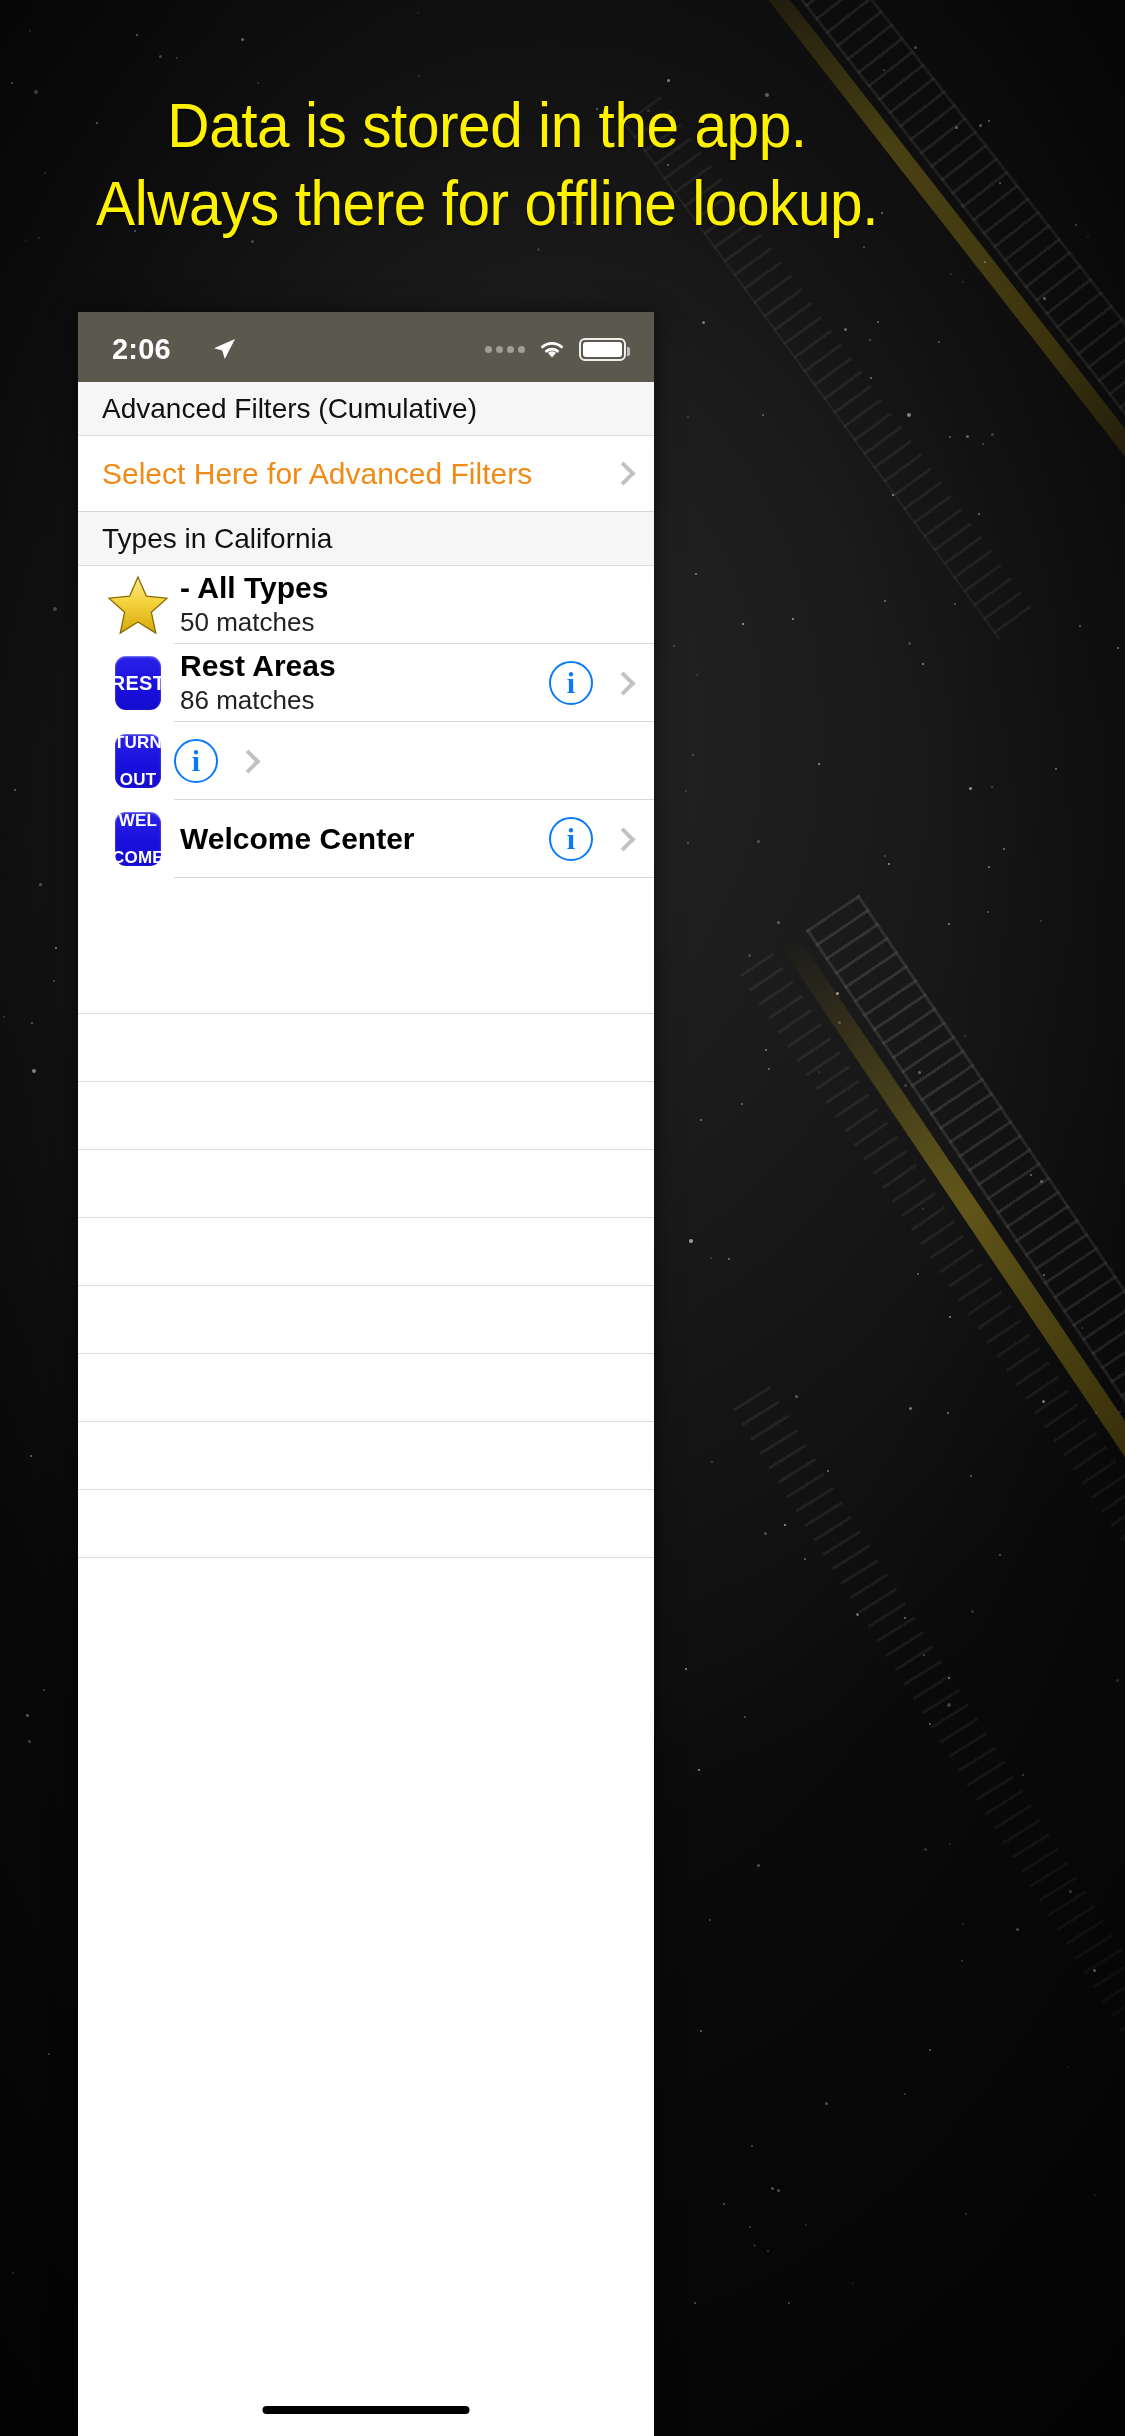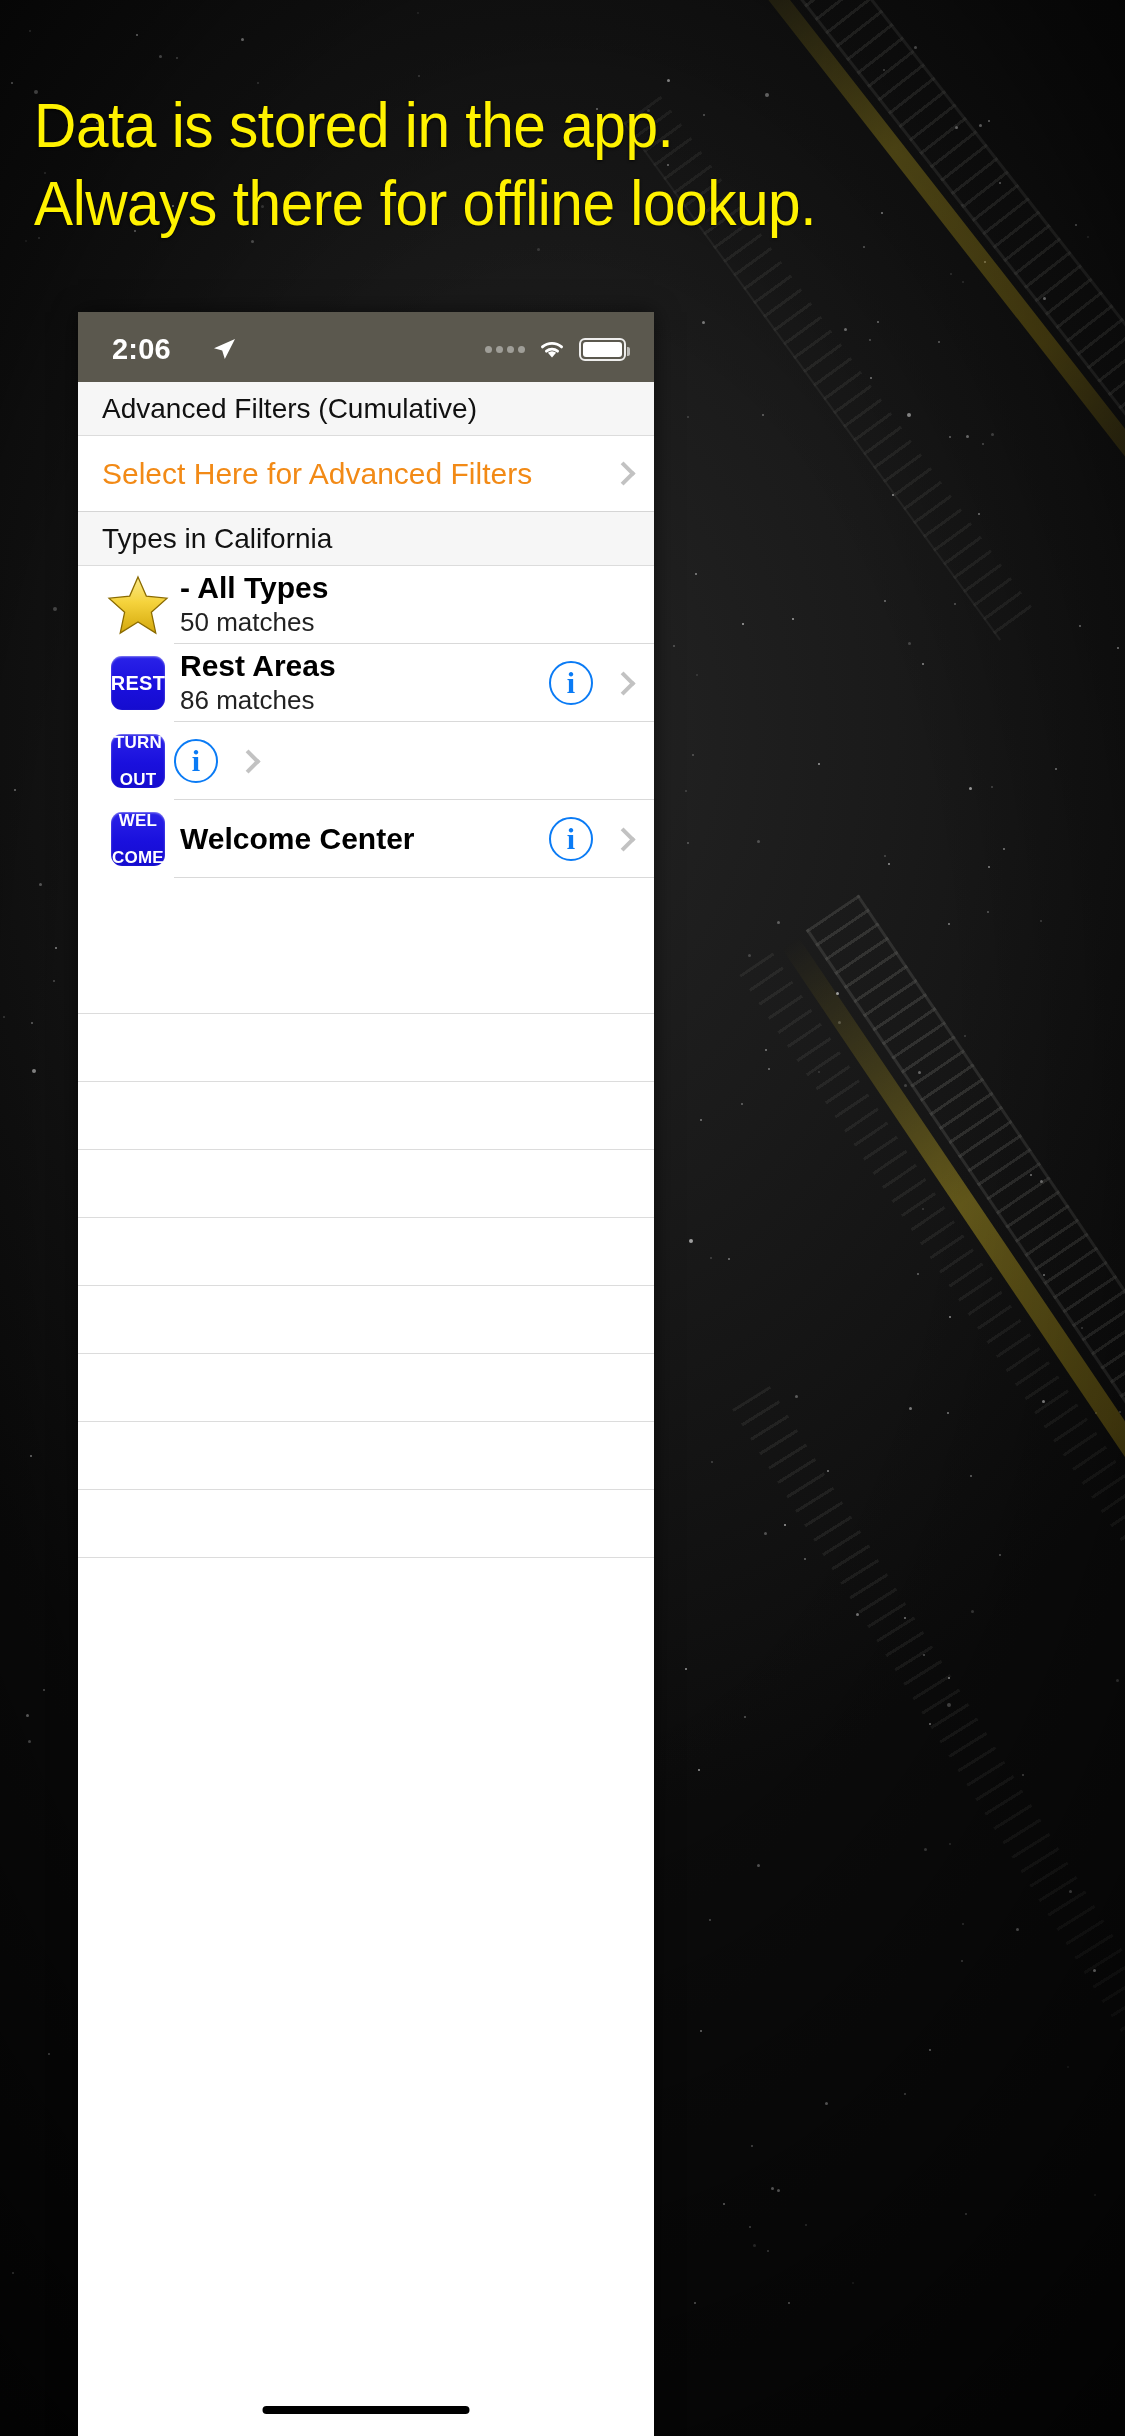--- a/index.html
+++ b/index.html
@@ -44,21 +44,21 @@
   }
   .truss-line {
     position:absolute;
     background:rgba(150,150,145,.38);
   }
 
   
   #headline {
     position:absolute;
     top:86px; left:0; width:974px;
-    text-align:left;
+    text-align:center;
     z-index:6;
   }
   #headline .line {
     display:block;
     color:#fff200;
     font-size:63px;
     line-height:78px;
     font-weight:400;
     letter-spacing:-0.5px;
     transform:scaleX(.93);
@@ -172,21 +172,21 @@
     padding:0 22px 0 24px;
     position:relative;
     cursor:pointer;
   }
   .type-row .sep {
     position:absolute; left:96px; right:0; bottom:0; height:1px; background:#d9d9d9;
   }
   .badge-wrap { width:72px; flex:none; display:flex; align-items:center; justify-content:center; }
 
   .badge {
-    width:54px; height:54px; border-radius:11px;
+    width:46px; height:54px; border-radius:11px;
     background:linear-gradient(180deg,#2a22e8 0%,#1a10dd 55%,#150ccf 100%);
     color:#fff;
     display:flex; flex-direction:column;
     align-items:center; justify-content:center;
     font-weight:700; line-height:1.02;
     box-shadow:inset 0 1px 2px rgba(255,255,255,.45);
   }
   .badge.one { font-size:20px; letter-spacing:.3px; }
   .badge.two { font-size:17px; letter-spacing:.2px;justify-content:space-between; }
 

